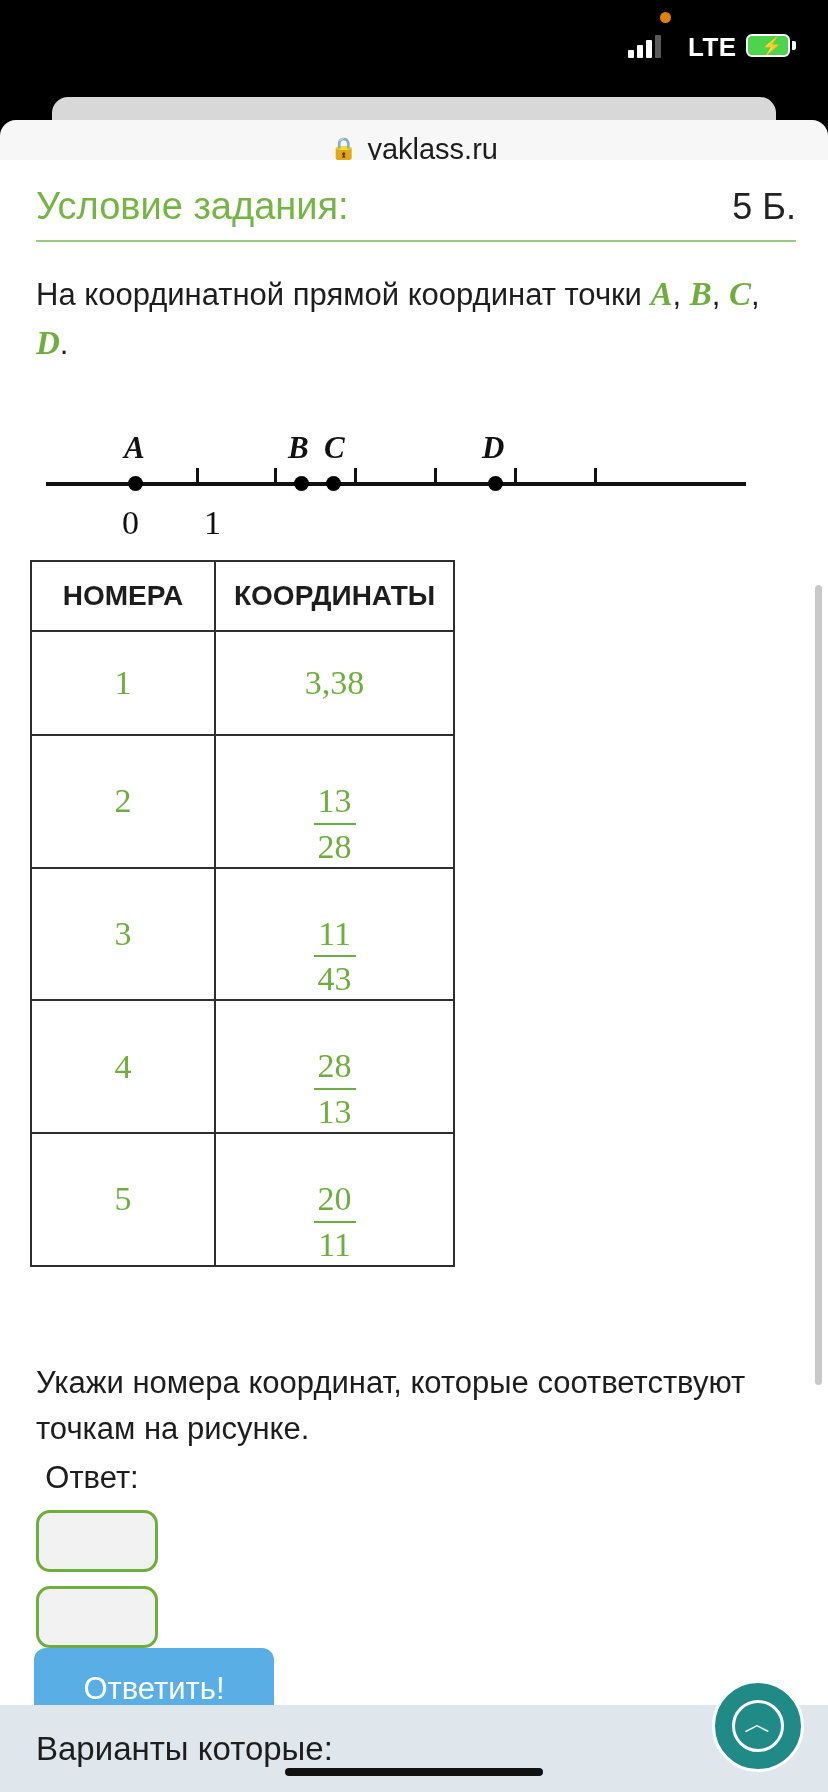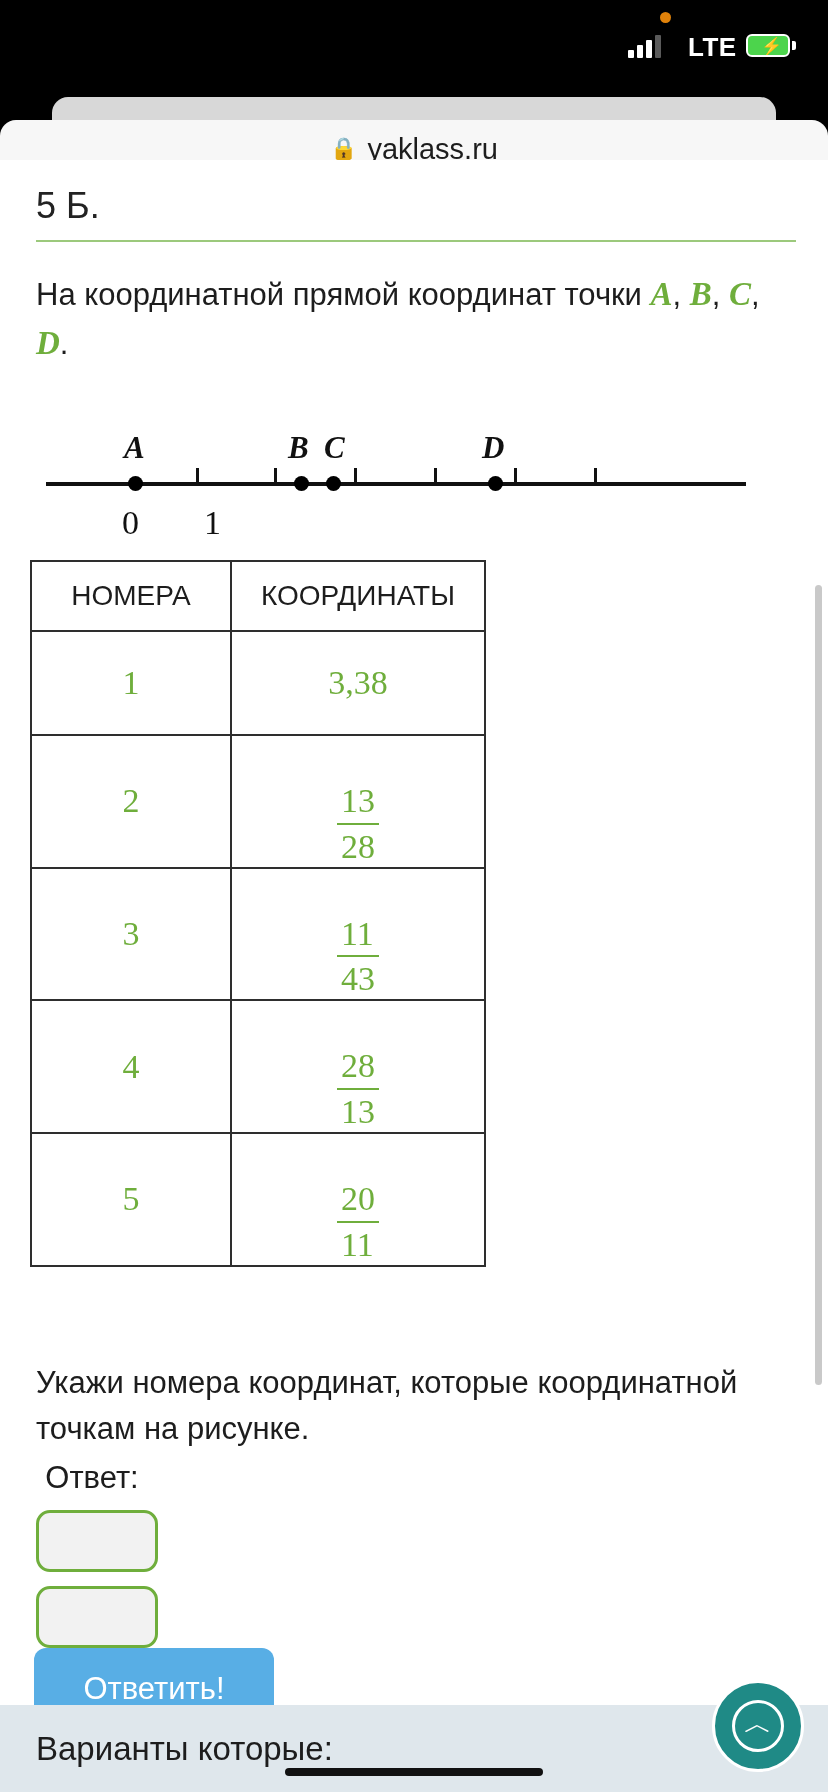--- a/index.html
+++ b/index.html
@@ -228,36 +228,36 @@
     left: 30px; top: 400px;
     border-collapse: collapse;
   }
   .coords-table th, .coords-table td {
     border: 2px solid #2e2e2e;
     text-align: center;
     vertical-align: middle;
   }
   .coords-table th {
     font-size: 28px;
-    font-weight: normal;
+    font-weight: bold;
     color: #1d1d1d;
-    padding: 18px 26px;
+    padding: 18px 18px;
     font-family: "Liberation Sans", sans-serif;
   }
   .col-num { width: 146px; }
   .col-val { width: 200px; }
   .coords-table td {
     color: #6fae3c;
     font-family: "Liberation Serif", serif;
     font-size: 34px;
     height: 100px;
   }
   .frac {
     display: inline-block;
-    text-align: left;
+    text-align: center;
     line-height: 1.05;
     margin-top: 46px;
   }
   .frac .num { display: block; padding: 0 6px; }
   .frac .bar {
     display: block;
     height: 2px;
     background: #6fae3c;
     margin: 4px 2px;
   }
@@ -391,20 +391,21 @@
   <div class="url-inner">
     <span class="lock-icon">🔒</span>
     <span class="url-text">yaklass.ru</span>
   </div>
 </div>
 
 <div class="page">
   <div class="content">
 
     <div class="task-header">
+      <div class="task-title">Условие задания:</div>
       <div class="task-points">5 Б.</div>
     </div>
     <div class="header-rule"></div>
 
     <div class="statement">
       <span>На координатной прямой координат точки </span><span class="pt">A</span>, <span class="pt">B</span>, <span class="pt">C</span>, <span class="pt">D</span><span>.</span>
     </div>
 
     <div class="figure">
       <div class="axis"></div>
@@ -477,21 +478,21 @@
             <span class="frac">
               <span class="num">20</span>
               <span class="bar"></span>
               <span class="den">11</span>
             </span>
           </td>
         </tr>
       </tbody>
     </table>
 
-    <div class="question">Укажи номера координат, которые координатной точкам на рисунке.</div>
+    <div class="question">Укажи номера координат, которые соответствуют точкам на рисунке.</div>
 
     <div class="answer-row">
       <span class="answer-label">Ответ:</span>
       <input class="answer-box" type="text" value="" style="">
       <input class="answer-box" type="text" value="" style="">
       <input class="answer-box" type="text" value="" style="">
       <input class="answer-box" type="text" value="" style="">
       <span class="dot-end">.</span>
     </div>
 

